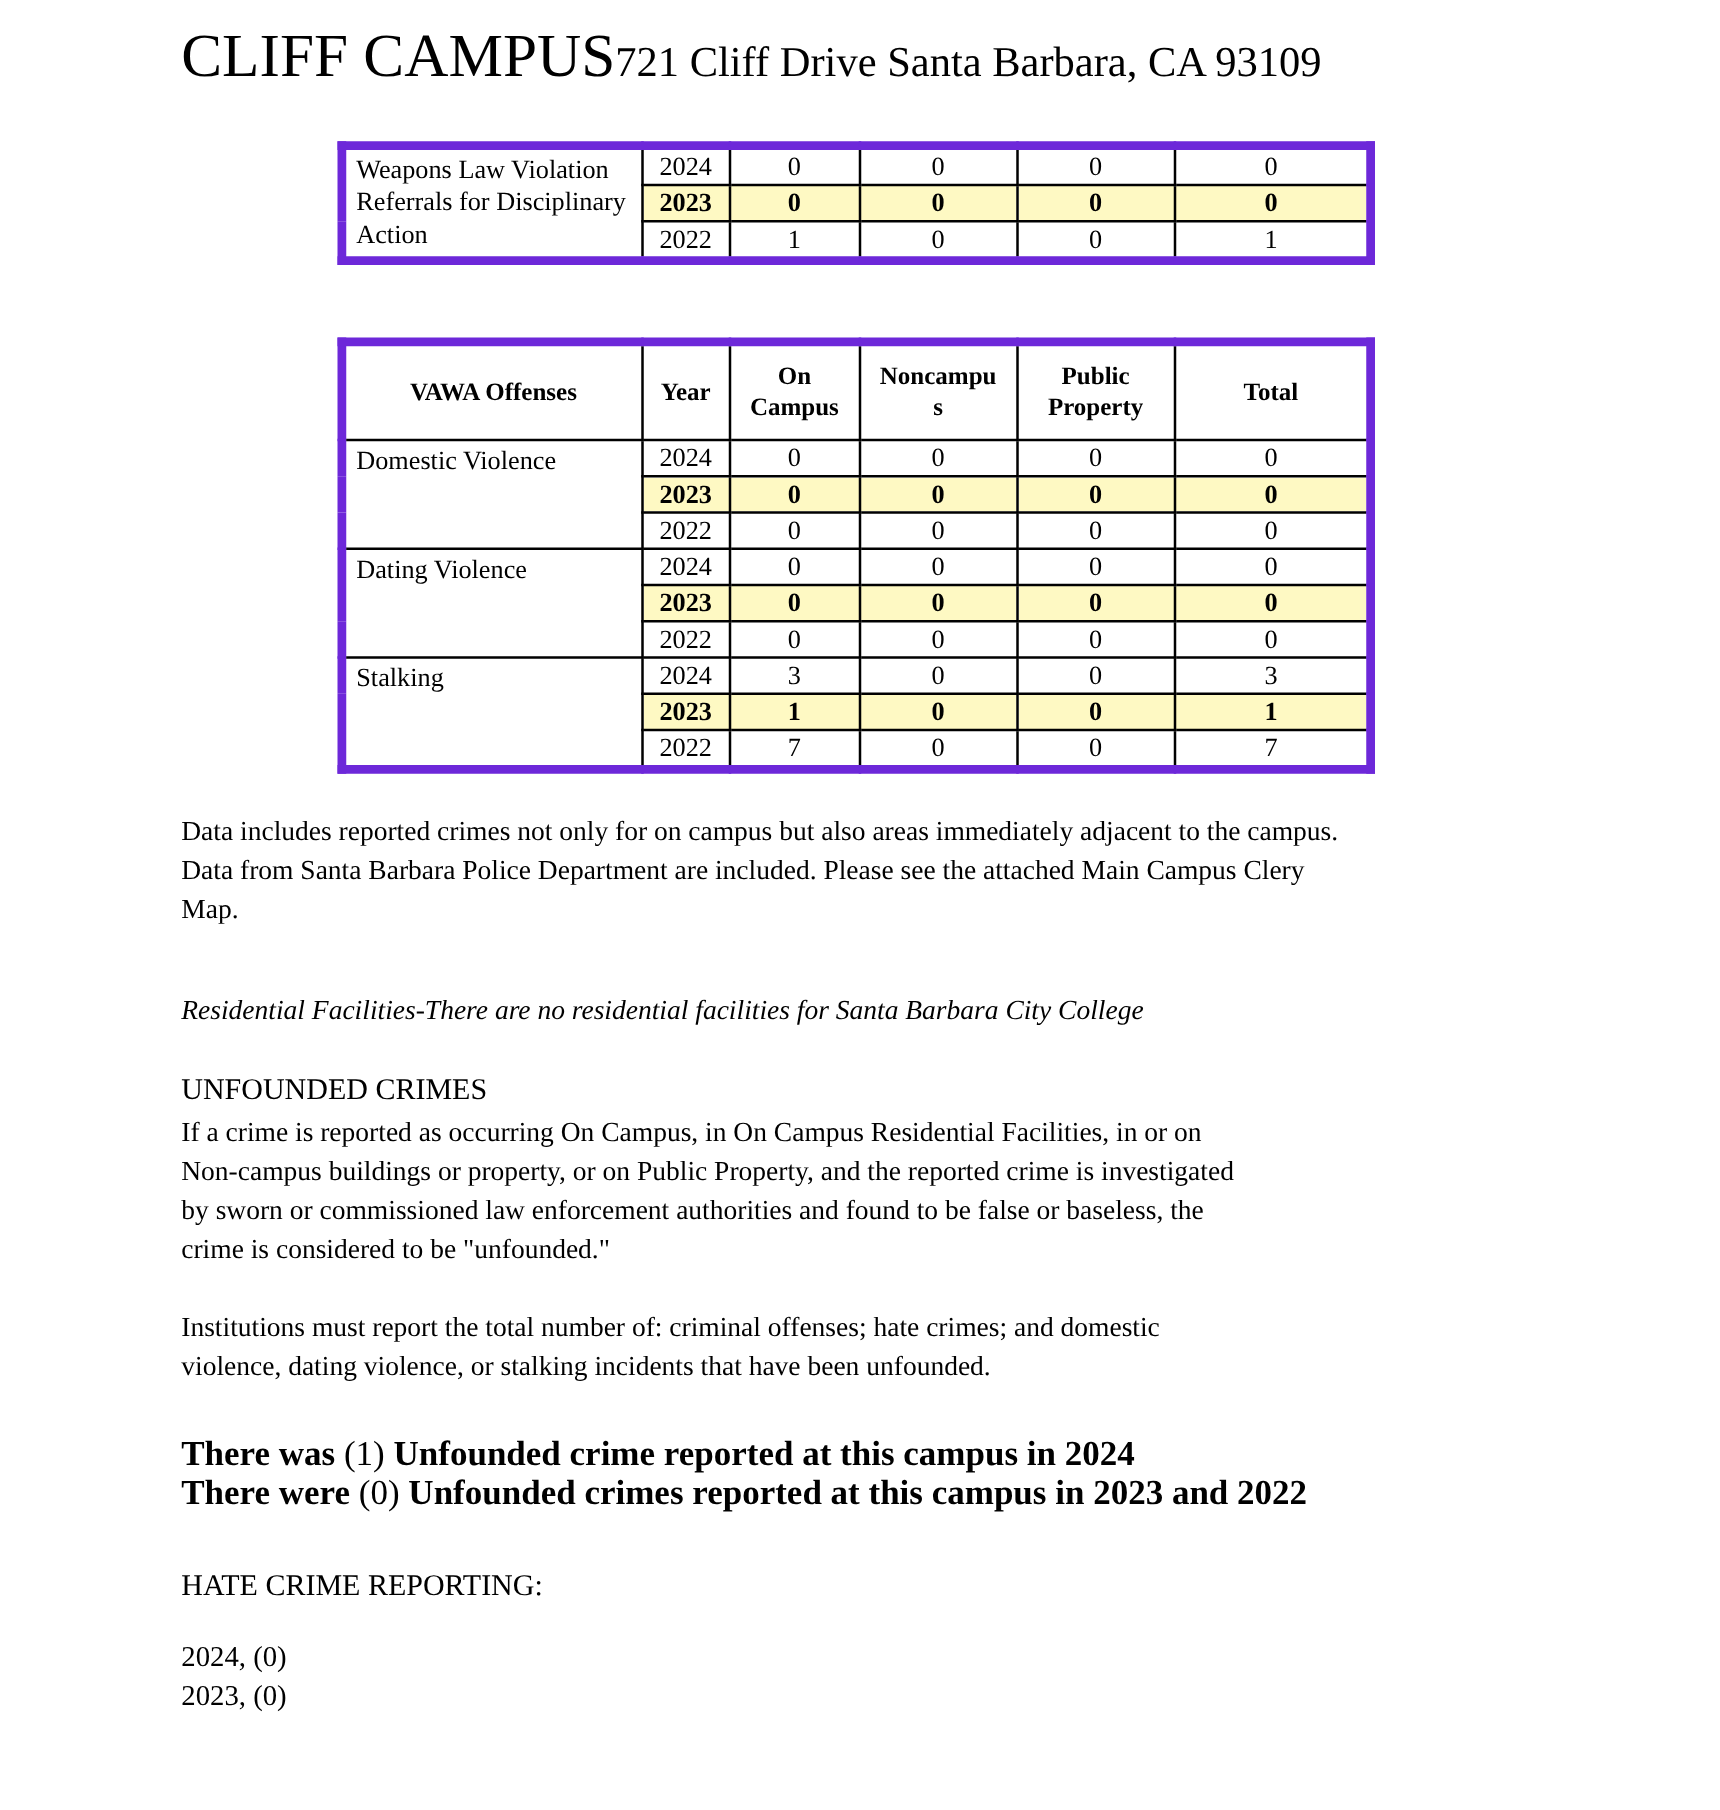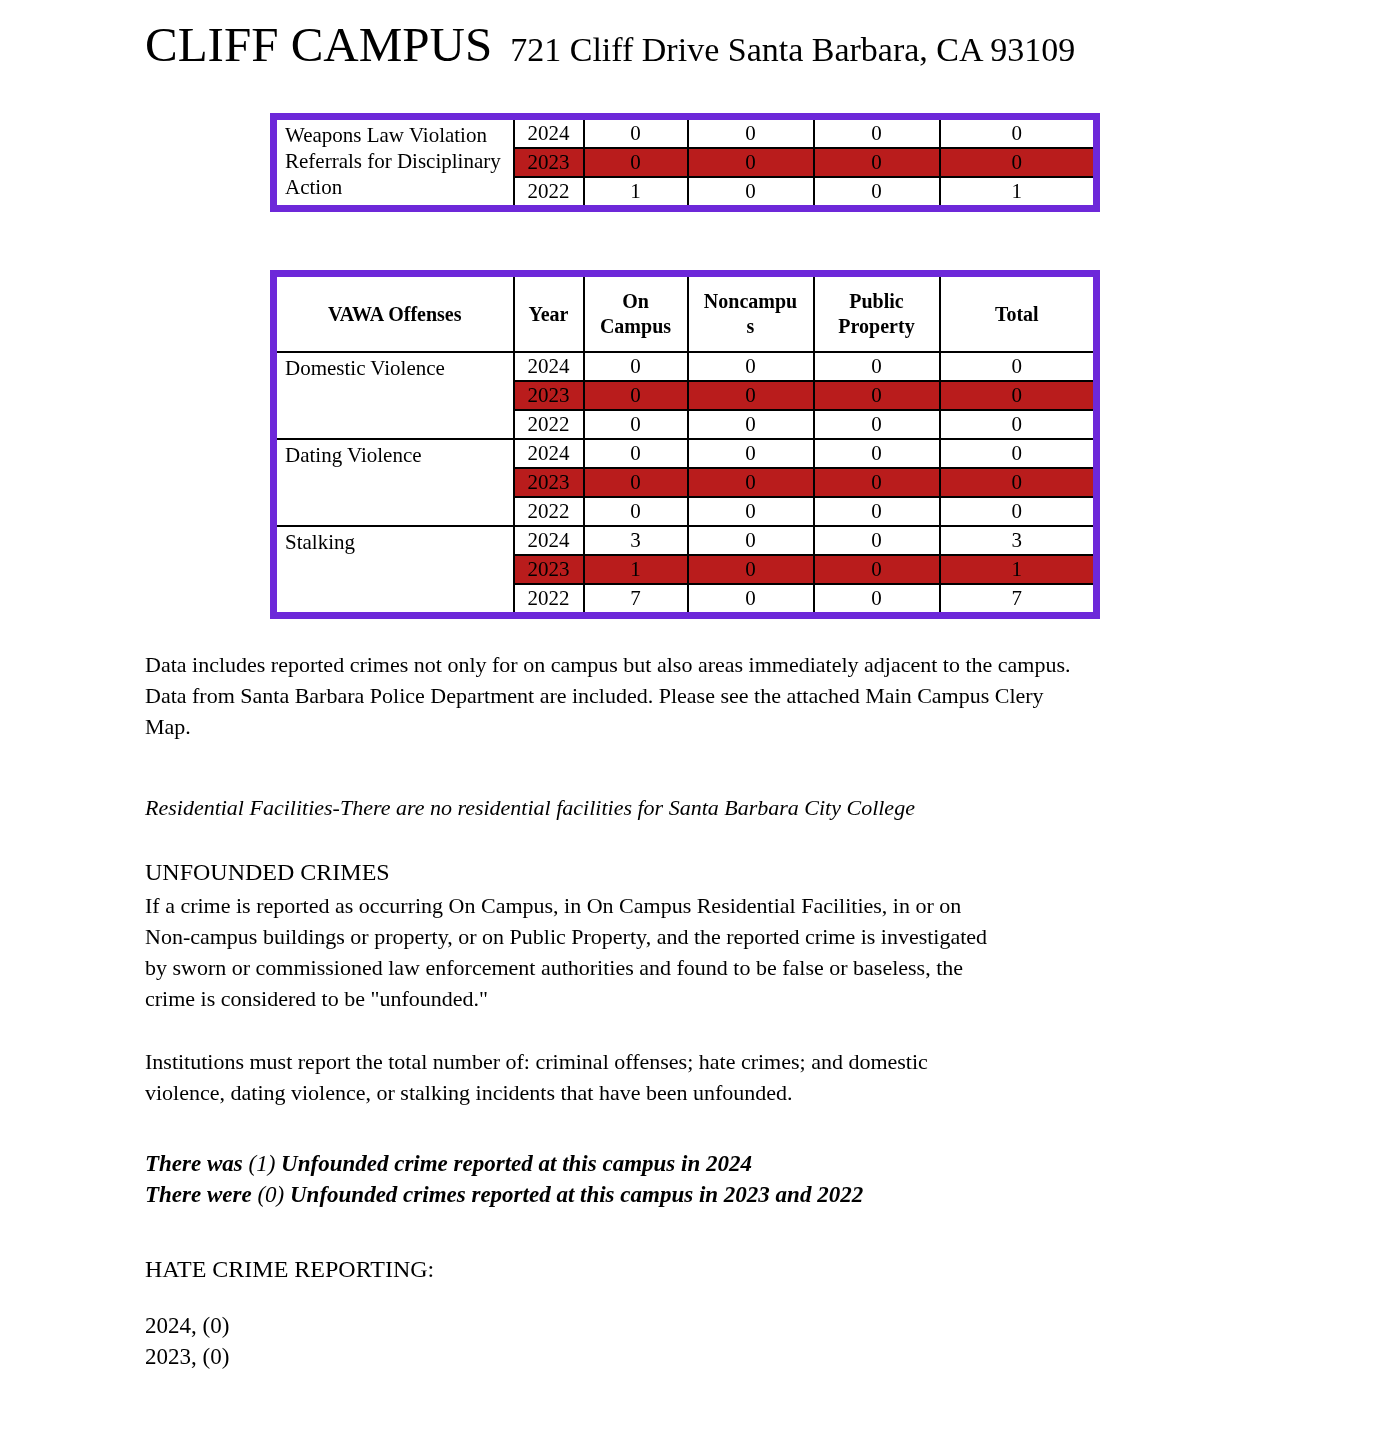--- a/index.html
+++ b/index.html
@@ -7,21 +7,21 @@
     width: 1376px; height: 1448px;
     font-family: "Liberation Serif", serif;
     color: #000000;
     overflow: hidden;
   }
   .doc { padding: 16px 0 0 145px; }
 
   
   .title-line { white-space: nowrap; }
   .campus-title { font-size: 49px; }
-  .campus-address { font-size: 34px; margin-left: 18px; }
+  .campus-address { font-size: 34px; margin-left: 0; }
 
   
   table.tbl {
     border-collapse: collapse;
     table-layout: fixed;
     margin-left: 125px;
     border: 7px solid #6d28d9;
   }
   table.tbl td, table.tbl th {
     border: 2px solid #000;
@@ -35,32 +35,32 @@
   .th-left { text-align: left; padding-left: 8px; }
   .label-cell {
     text-align: left !important;
     vertical-align: top !important;
     padding: 2px 6px 2px 8px !important;
     line-height: 26px;
   }
   .weapons td { height: 25px; }
   .vawa td { height: 24px; }
   .vawa .hdr th { height: 72px; }
-  tr.shaded td { background: #b91c1c; }
+  tr.shaded td { background: #fef9c3; font-weight: bold; }
   .force-break { display: inline-block; max-width: 98px; word-break: break-all; }
 
   
   .para { font-size: 22px; line-height: 31px; white-space: pre-line; }
   .p-data { margin-top: 30px; }
   .p-residential { margin-top: 50px; font-style: italic; white-space: normal; }
   .sect-heading { margin-top: 34px; font-size: 24px; font-weight: normal; line-height: 30px; }
   .p-definition { margin-top: 3px; }
   .p-requirement { margin-top: 32px; }
   .stats { margin-top: 40px; }
-  .stat-line { font-size: 23px; font-weight: bold; line-height: 31px; font-style: italic; }
+  .stat-line { font-size: 28px; font-weight: bold; line-height: 31px; }
   .stat-count { font-weight: normal; }
   .hate-heading { margin-top: 44px; }
   .years { margin-top: 26px; }
   .year-line { font-size: 23px; line-height: 31px; }
 </style>
 </head>
 <body>
 
 <div class="doc">
 

